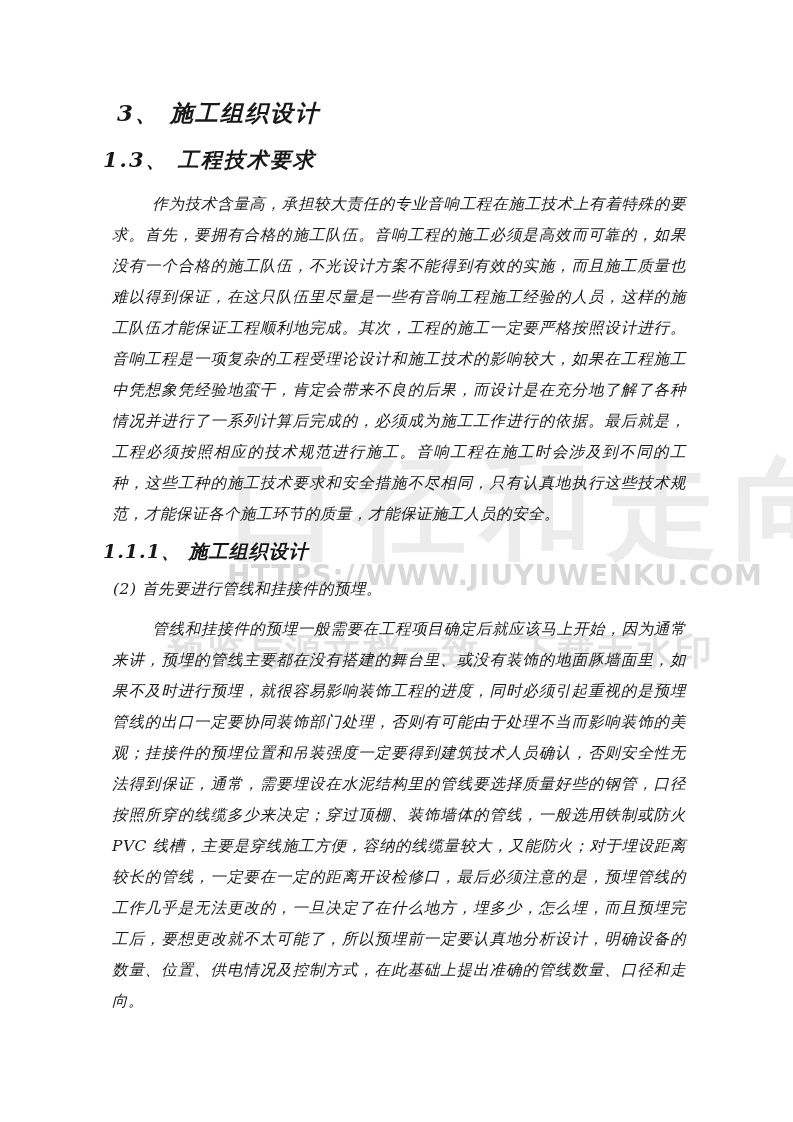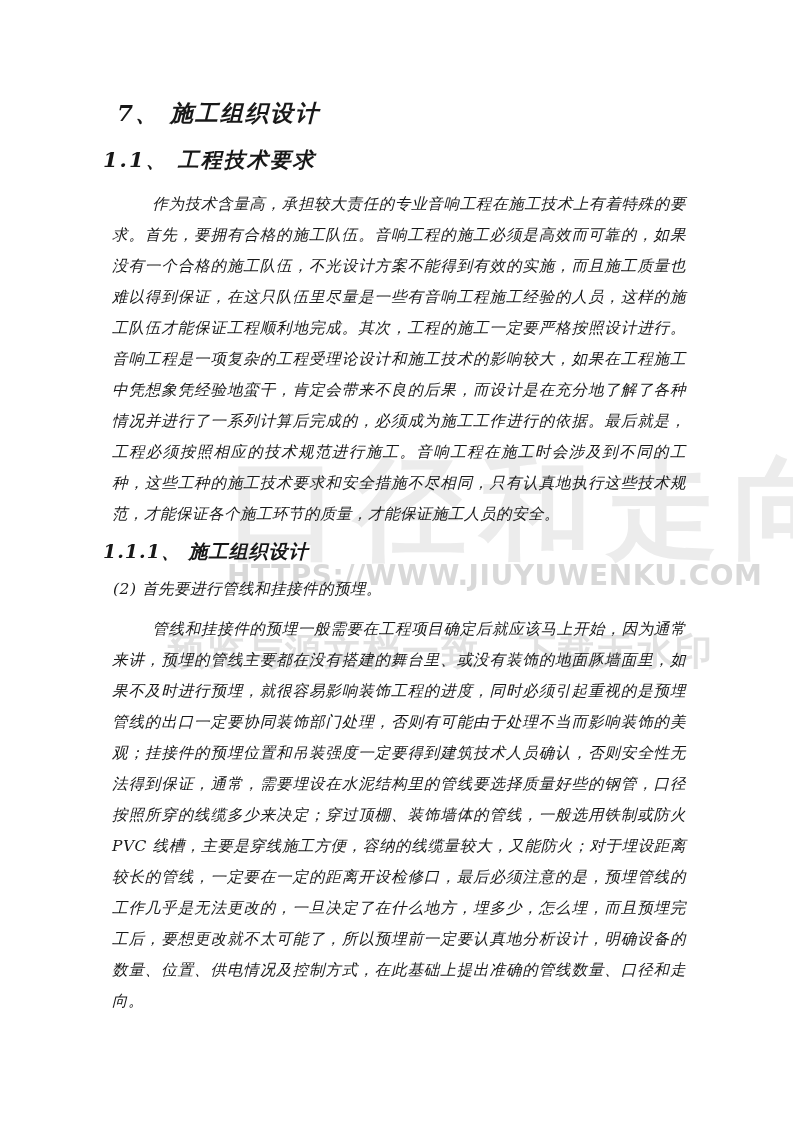--- a/index.html
+++ b/index.html
@@ -96,21 +96,21 @@
 </head>
 <body>
 
 <div class="page">
 
   <div class="wm wm-brand">口径和走向</div>
   <div class="wm wm-url">HTTPS://WWW.JIUYUWENKU.COM</div>
   <div class="wm wm-tagline">预览与源文档一致，下载无水印</div>
 
   <div class="content">
-    <div class="h1">7、 施工组织设计</div>
-    <div class="h2">1.1、 工程技术要求</div>
+    <div class="h1">3、 施工组织设计</div>
+    <div class="h2">1.3、 工程技术要求</div>
     <p class="body-para">作为技术含量高，承担较大责任的专业音响工程在施工技术上有着特殊的要求。首先，要拥有合格的施工队伍。音响工程的施工必须是高效而可靠的，如果没有一个合格的施工队伍，不光设计方案不能得到有效的实施，而且施工质量也难以得到保证，在这只队伍里尽量是一些有音响工程施工经验的人员，这样的施工队伍才能保证工程顺利地完成。其次，工程的施工一定要严格按照设计进行。音响工程是一项复杂的工程受理论设计和施工技术的影响较大，如果在工程施工中凭想象凭经验地蛮干，肯定会带来不良的后果，而设计是在充分地了解了各种情况并进行了一系列计算后完成的，必须成为施工工作进行的依据。最后就是，工程必须按照相应的技术规范进行施工。音响工程在施工时会涉及到不同的工种，这些工种的施工技术要求和安全措施不尽相同，只有认真地执行这些技术规范，才能保证各个施工环节的质量，才能保证施工人员的安全。</p>
     <div class="h3">1.1.1、 施工组织设计</div>
     <p class="list-line">(2)  首先要进行管线和挂接件的预埋。</p>
     <p class="body-para">管线和挂接件的预埋一般需要在工程项目确定后就应该马上开始，因为通常来讲，预埋的管线主要都在没有搭建的舞台里、或没有装饰的地面豚墙面里，如果不及时进行预埋，就很容易影响装饰工程的进度，同时必须引起重视的是预埋管线的出口一定要协同装饰部门处理，否则有可能由于处理不当而影响装饰的美观；挂接件的预埋位置和吊装强度一定要得到建筑技术人员确认，否则安全性无法得到保证，通常，需要埋设在水泥结构里的管线要选择质量好些的钢管，口径按照所穿的线缆多少来决定；穿过顶棚、装饰墙体的管线，一般选用铁制或防火 PVC 线槽，主要是穿线施工方便，容纳的线缆量较大，又能防火；对于埋设距离较长的管线，一定要在一定的距离开设检修口，最后必须注意的是，预埋管线的工作几乎是无法更改的，一旦决定了在什么地方，埋多少，怎么埋，而且预埋完工后，要想更改就不太可能了，所以预埋前一定要认真地分析设计，明确设备的数量、位置、供电情况及控制方式，在此基础上提出准确的管线数量、口径和走向。</p>
   </div>
 
 </div>
 
 </body></html>

